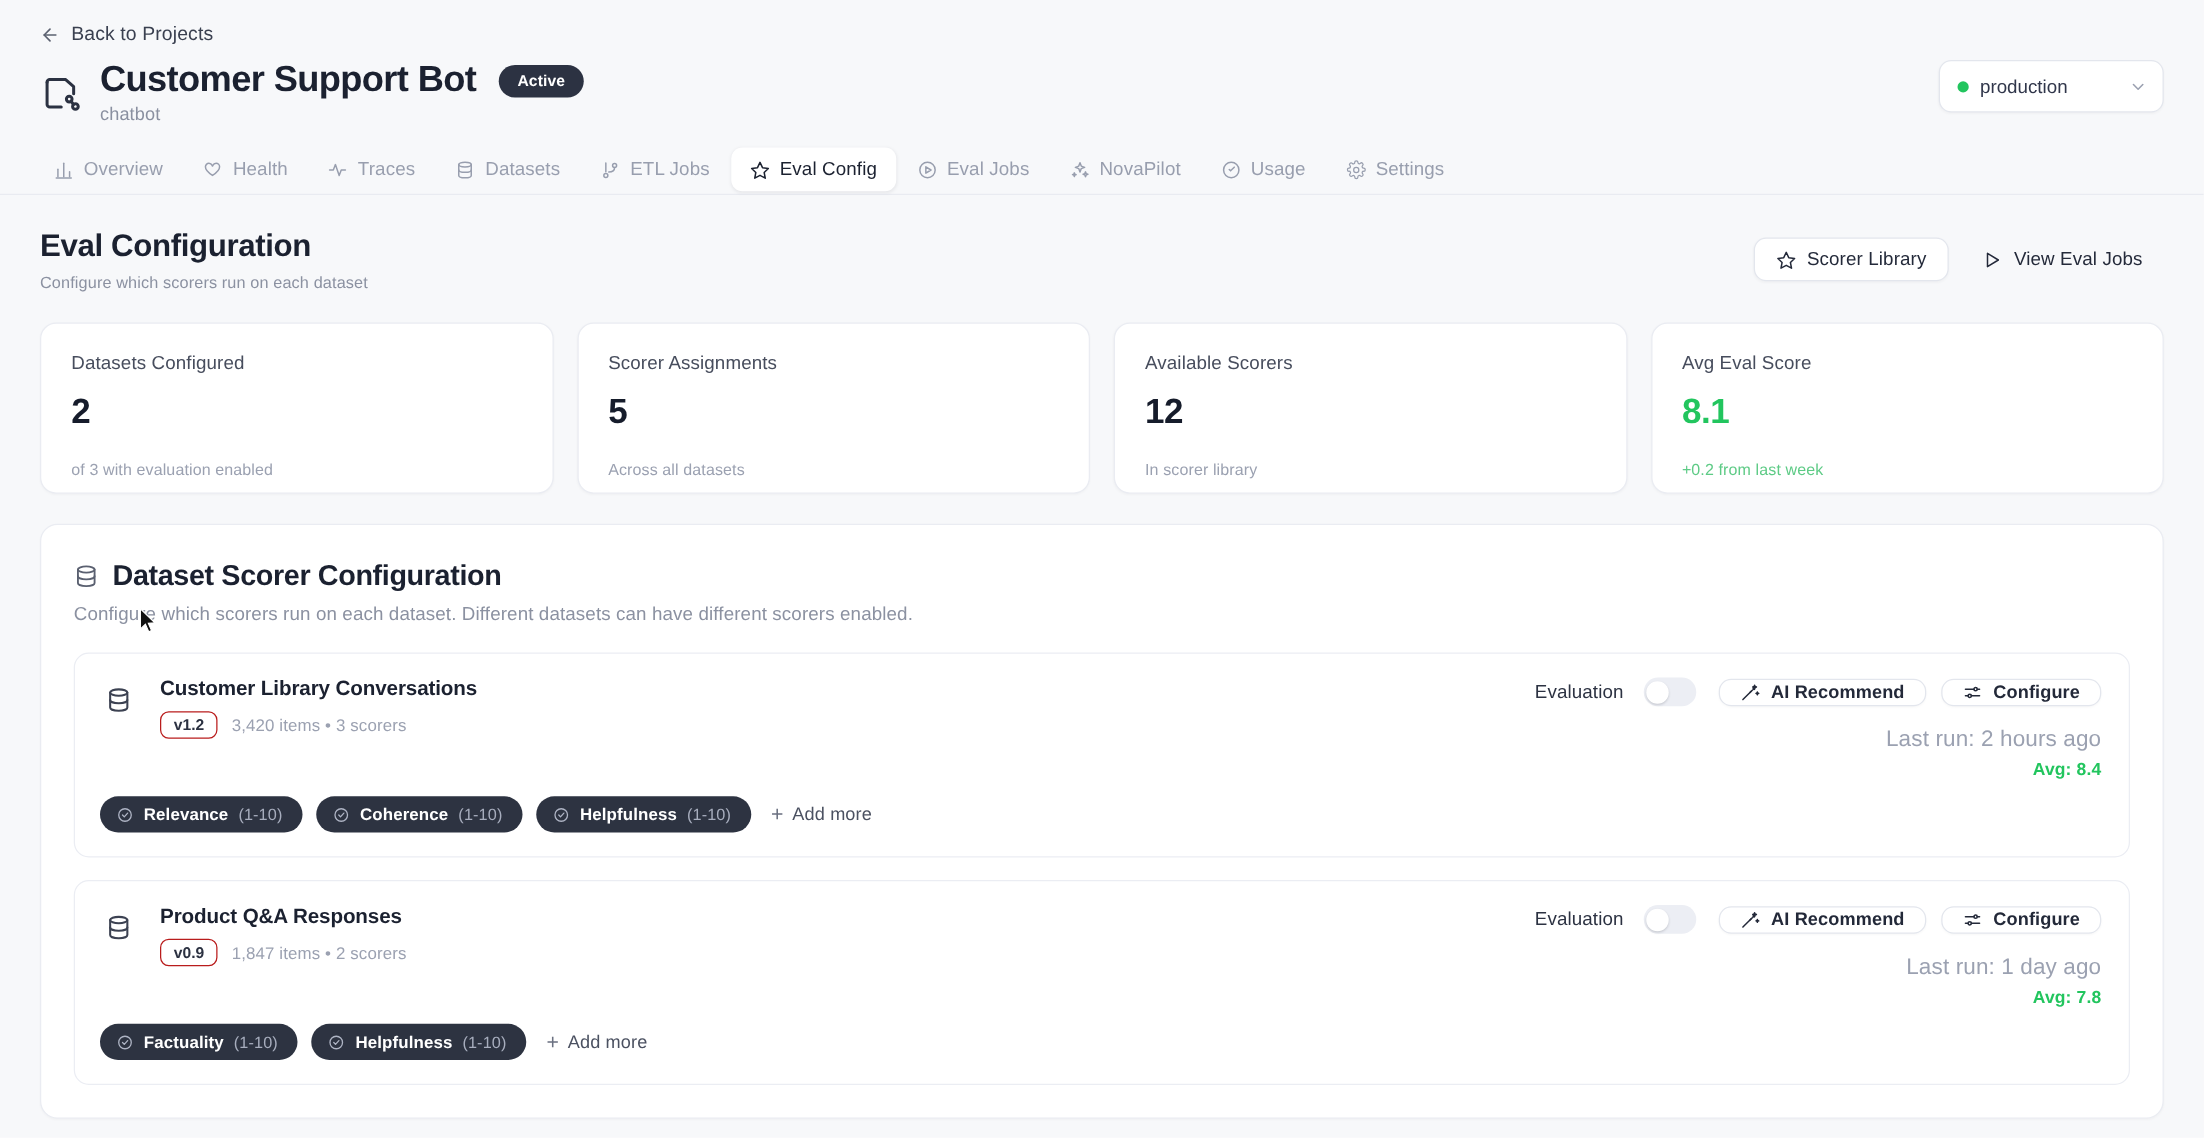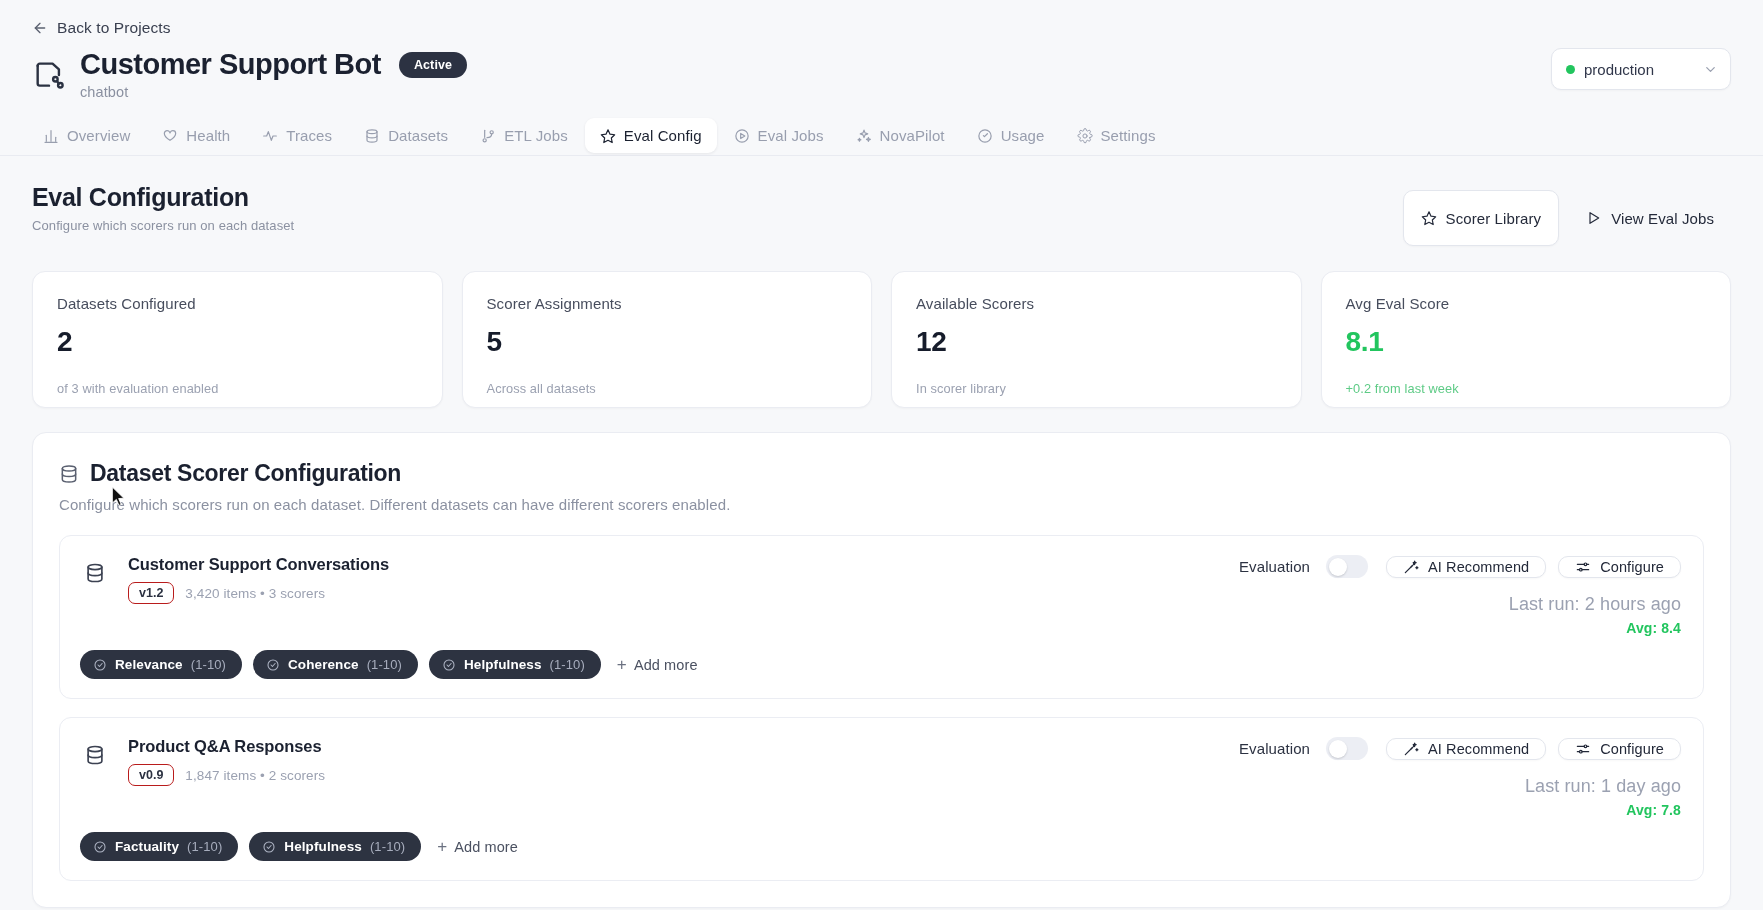--- a/index.html
+++ b/index.html
@@ -87,21 +87,21 @@
   
   .section-head {
     display: flex; align-items: flex-start; justify-content: space-between;
     padding: 27px 32px 0 32px;
   }
   .ph-title { font-size: 25px; font-weight: 700; color: #1b2130; letter-spacing: -.3px; }
   .ph-sub { font-size: 13px; color: #8b91a1; margin-top: 6px; letter-spacing: .1px; }
   .head-actions { display: flex; align-items: center; gap: 10px; padding-top: 7px; }
   .btn {
     display: flex; align-items: center; gap: 9px;
-    height: 56px; padding: 0 17px;
+    height: 35px; padding: 0 17px;
     font-size: 15px; color: #242a3a;
     border-radius: 10px; background: transparent;
     letter-spacing: .1px;
   }
   .btn.outlined {
     border: 1px solid #e3e6ed; background: #fff;
     box-shadow: 0 1px 2px rgba(20,25,40,.03);
   }
   .btn svg { width: 16px; height: 16px; flex: none; }
 
@@ -166,20 +166,21 @@
     position: absolute; top: 2.5px; left: 2.5px;
     width: 18px; height: 18px; border-radius: 50%;
     background: #fff; box-shadow: 0 1px 2px rgba(20,25,40,.18);
   }
   .sm-btn {
     display: flex; align-items: center; gap: 9px;
     height: 22px; padding: 0 16px;
     border: 1px solid #e3e6ed; border-radius: 10px; background: #fff;
     font-size: 14.5px; color: #232939; letter-spacing: .1px;
     box-shadow: 0 1px 2px rgba(20,25,40,.03);
+    font-weight: bold;
   }
   .sm-btn svg { width: 16px; height: 16px; flex: none; }
   .ds-lastrun { font-size: 18px; color: #9ba1b1; margin-top: 16px; letter-spacing: .1px; }
   .ds-avg { font-size: 14px; font-weight: 700; color: #22c55e; margin-top: 5px; letter-spacing: .1px; }
 
   
   .chips { display: flex; gap: 11px; margin-top: 14px; }
   .chip {
     display: flex; align-items: center; gap: 8px;
     background: #2d3341; color: #fff;
@@ -390,21 +391,21 @@
         <div class="ds-card">
           <div class="ds-top">
             <span style="display:flex" class="ds-db-icon">
               <svg viewBox="0 0 24 24" fill="none" stroke="currentColor" stroke-width="1.8" stroke-linecap="round" stroke-linejoin="round">
                 <ellipse cx="12" cy="5.5" rx="7.5" ry="2.8"></ellipse>
                 <path d="M4.5 5.5v13c0 1.6 3.4 2.8 7.5 2.8s7.5-1.2 7.5-2.8v-13"></path>
                 <path d="M4.5 12c0 1.6 3.4 2.8 7.5 2.8s7.5-1.2 7.5-2.8"></path>
               </svg>
             </span>
             <div class="ds-info">
-              <div class="ds-name">Customer Support Conversations</div>
+              <div class="ds-name">Customer Library Conversations</div>
               <div class="ds-meta">
                 <span class="ds-ver">v1.2</span>
                 <span class="ds-stats">3,420 items  • 3 scorers</span>
               </div>
             </div>
             <div class="ds-right">
               <div class="ds-right-row">
                 <span class="eval-label">Evaluation</span>
                 <div class="toggle">
                   <div class="knob"></div>

